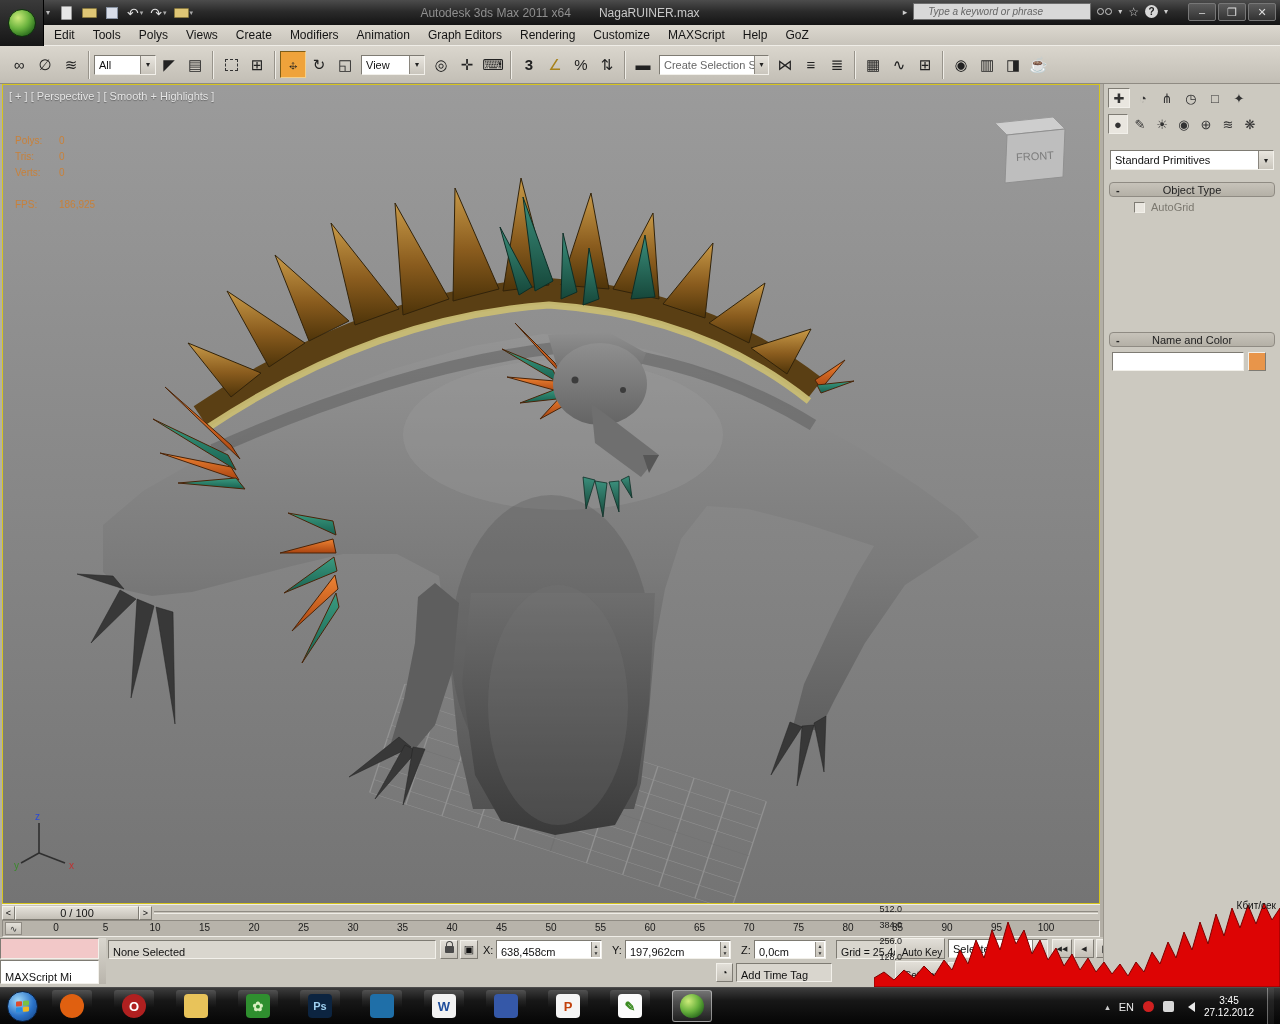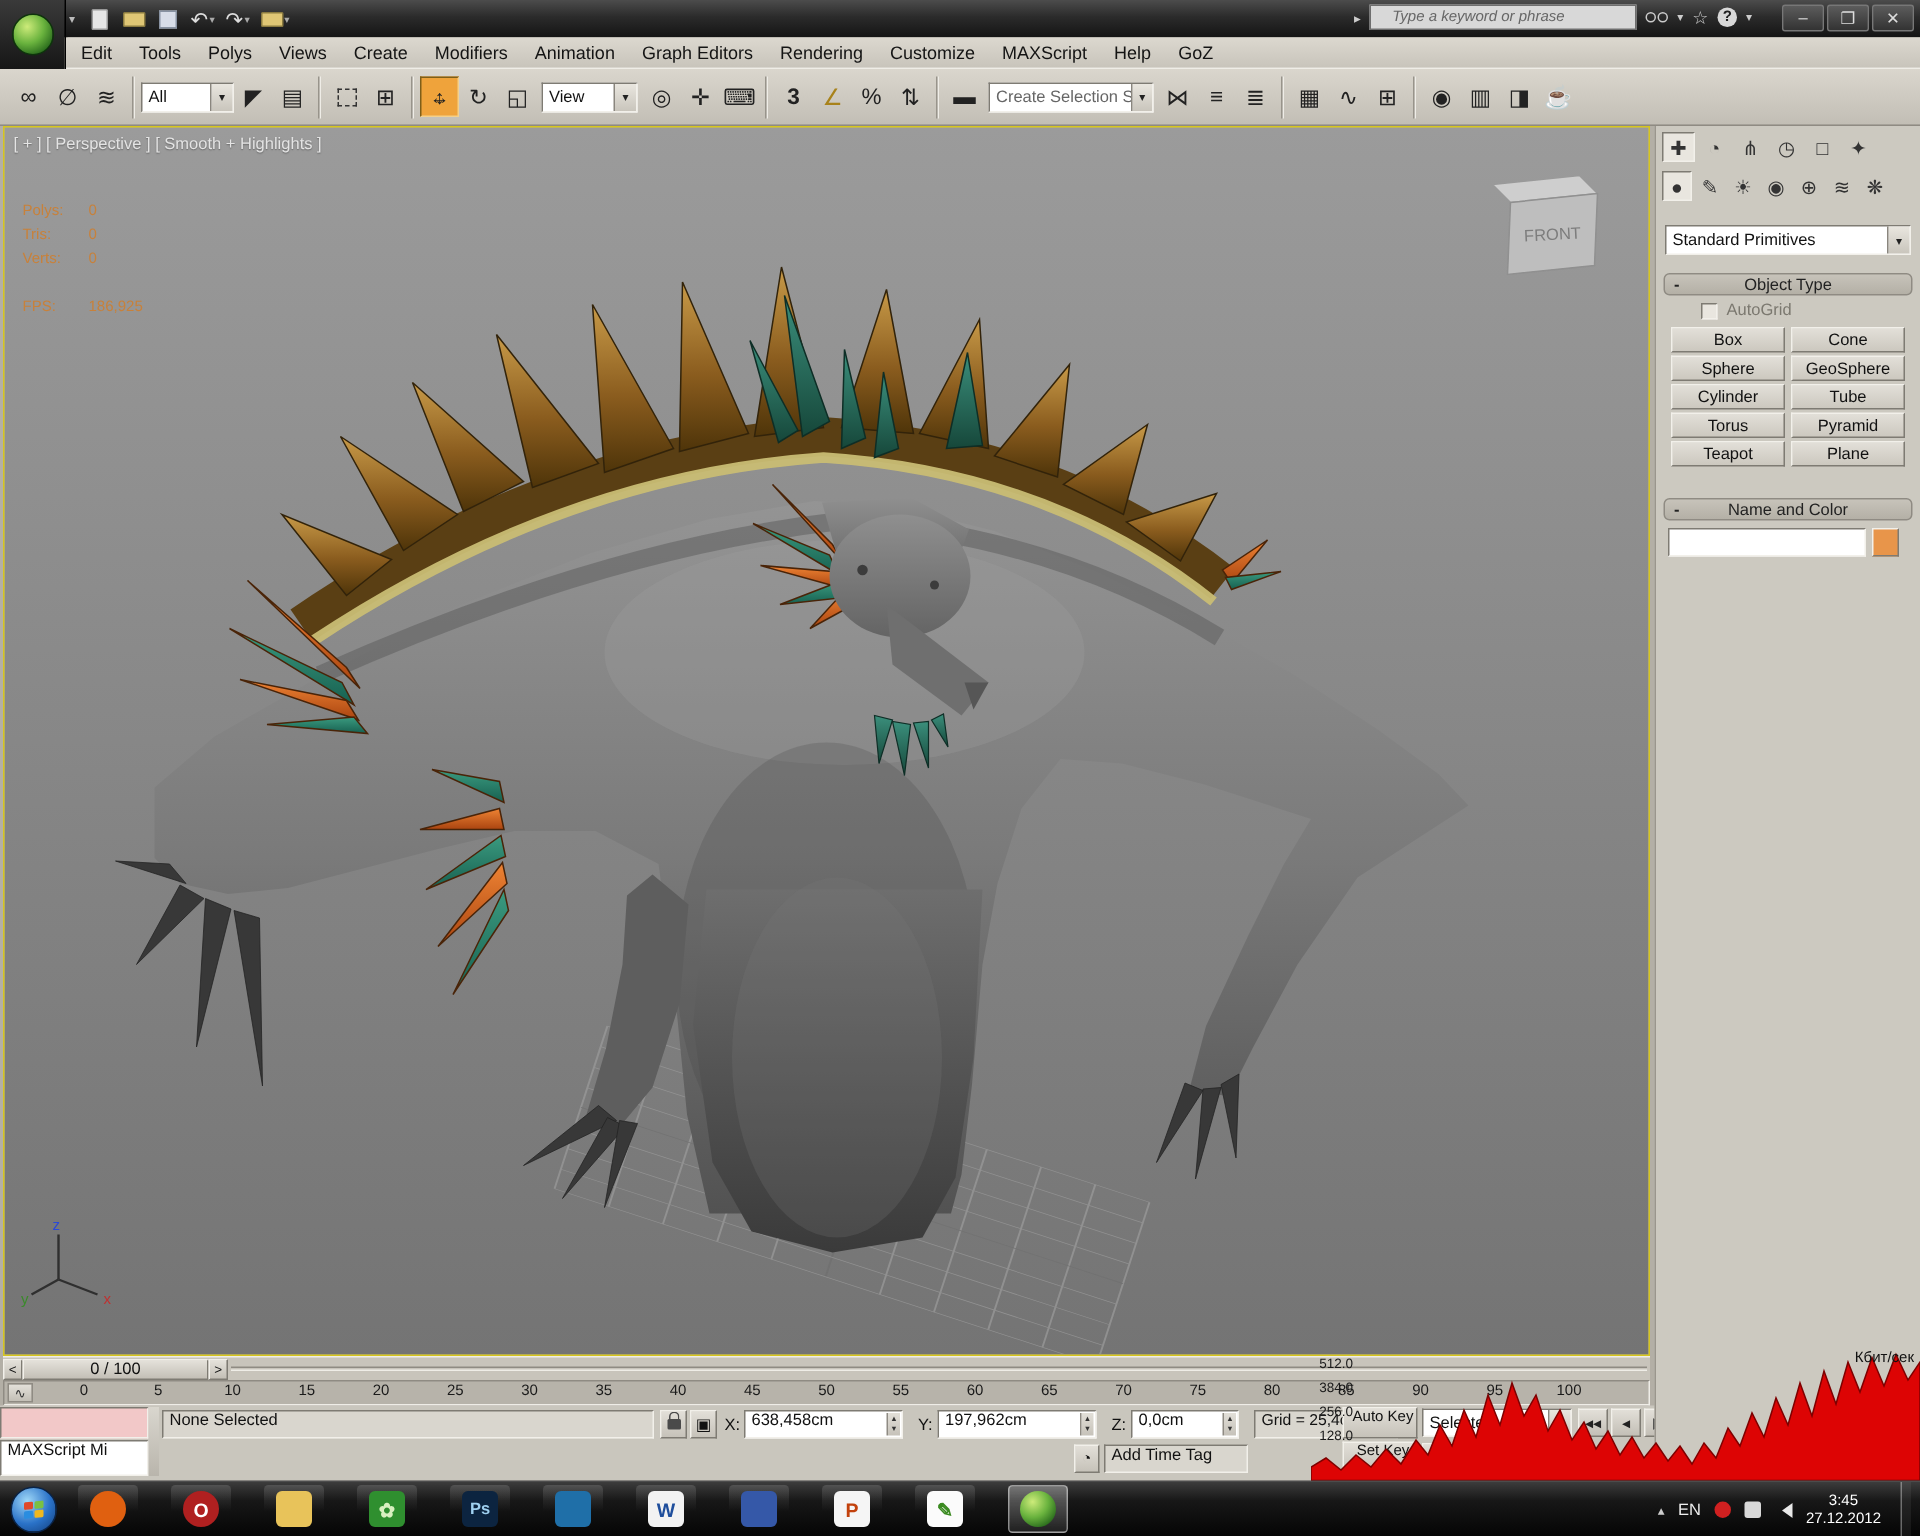--- a/index.html
+++ b/index.html
@@ -66,21 +66,21 @@
   .trackbar{left:2px;top:920px;width:1098px;height:17px;background:#b7b3aa;border:1px solid;border-color:#8f8b83 #efede7 #efede7 #8f8b83}
   .tb-mini{position:absolute;left:2px;top:1px;width:17px;height:13px;background:linear-gradient(#e4e1da,#c3bfb6);border:1px solid #8f8b83;font-size:9px;display:flex;align-items:center;justify-content:center;color:#333}
   .ticks{position:absolute;left:42px;top:1px;width:1012px;height:14px;display:flex;justify-content:space-between;font-size:10px;color:#1a1a1a}
   .ticks span{width:22px;text-align:center}
 
   
   .statusbar{left:0;top:937px;width:1280px;height:50px;background:#c9c6bd;z-index:5}
   .sunk{background:#d9d6ce;border:1px solid;border-color:#7e7b73 #f2f0ea #f2f0ea #7e7b73}
   .sunkw{background:#fff;border:1px solid;border-color:#7e7b73 #f2f0ea #f2f0ea #7e7b73}
   .rais{background:linear-gradient(#e2dfd8,#c6c2b9);border:1px solid;border-color:#f2f0ea #7e7b73 #7e7b73 #f2f0ea}
-  .sb-text{font-size:11px;display:flex;align-items:flex-start;padding-left:4px}
+  .sb-text{font-size:11px;display:flex;align-items:flex-end;padding-left:4px}
   .spin{position:absolute;right:1px;top:1px;bottom:1px;width:9px;background:linear-gradient(#e2dfd8,#c6c2b9);border-left:1px solid #8f8b83;font-size:5px;color:#333;display:flex;flex-direction:column;align-items:center;justify-content:space-around}
   .lockicon{width:9px;height:7px;background:#4a4a4a;border-radius:1px;position:relative;margin-top:5px}
   .lockicon::before{content:"";position:absolute;left:1px;top:-5px;width:5px;height:5px;border:1.5px solid #4a4a4a;border-bottom:none;border-radius:4px 4px 0 0}
   .playbtn{width:20px;height:19px;background:linear-gradient(#e2dfd8,#c3bfb6);border:1px solid;border-color:#f2f0ea #7e7b73 #7e7b73 #f2f0ea;font-size:7px;display:flex;align-items:center;justify-content:center;color:#222}
 
   
   .cmdpanel{left:1103px;top:84px;width:177px;height:903px;background:#ccc9c0;border-left:1px solid #9a968d;z-index:10}
   .ptab{width:22px;height:20px;display:flex;align-items:center;justify-content:center;font-size:13px;color:#333}
   .ptab.active{background:#e9e6df;border:1px solid;border-color:#7e7b73 #f2f0ea #f2f0ea #7e7b73}
   .rollout{position:absolute;left:5px;width:166px;height:15px;background:linear-gradient(#c7c3ba,#b4b0a6);border:1px solid #8f8b83;border-radius:4px;display:flex;align-items:center;justify-content:center;font-size:11px;color:#222}
@@ -132,20 +132,24 @@
           <span class="mini-dd">▾</span>
         </div>
       <div class="qbtn">
           <span>↷</span>
           <span class="mini-dd">▾</span>
         </div>
       <div class="qbtn">
           <span class="qa-folder"></span>
           <span class="mini-dd">▾</span>
         </div>
+    </div>
+    <div class="title-center">
+      <span class="app-title">Autodesk 3ds Max 2011 x64</span>
+      <span class="doc-title">NagaRUINER.max</span>
     </div>
     <div class="infocenter">
       <span class="ic" style="font-size:9px">▸</span>
       <input class="search-box" type="text" placeholder="Type a keyword or phrase" style="">
       <span class="ic bino">
           <span></span>
           <span></span>
         </span>
       <span class="ic" style="font-size:8px">▾</span>
       <span class="ic">☆</span>
@@ -653,32 +657,20 @@
     </div>
 
     <div class="rollout" style="top:98px">
       <span class="rminus">-</span>
       <span>Object Type</span>
     </div>
     <div class="abs" style="left:30px;top:117px;display:flex;align-items:center;gap:6px">
       <span class="cb"></span>
       <span style="color:#7b786f">AutoGrid</span>
     </div>
-    <div class="abs" style="left:10px;top:134px;width:156px;display:grid;grid-template-columns:76px 76px;gap:2px 4px">
-      <div class="objbtn">Box</div>
-      <div class="objbtn">Cone</div>
-      <div class="objbtn">Sphere</div>
-      <div class="objbtn">GeoSphere</div>
-      <div class="objbtn">Cylinder</div>
-      <div class="objbtn">Tube</div>
-      <div class="objbtn">Torus</div>
-      <div class="objbtn">Pyramid</div>
-      <div class="objbtn">Teapot</div>
-      <div class="objbtn">Plane</div>
-    </div>
 
     <div class="rollout" style="top:248px">
       <span class="rminus">-</span>
       <span>Name and Color</span>
     </div>
     <input class="abs sunkw" style="left: 8px; top: 268px; width: 132px; height: 19px; font-size: 11px; padding: 0px 3px;" value="">
     <div class="abs rais" style="left: 144px; top: 268px; width: 18px; height: 19px; background: rgb(232, 149, 74);"></div>
   </div>
 
   <div class="abs netgraph">

